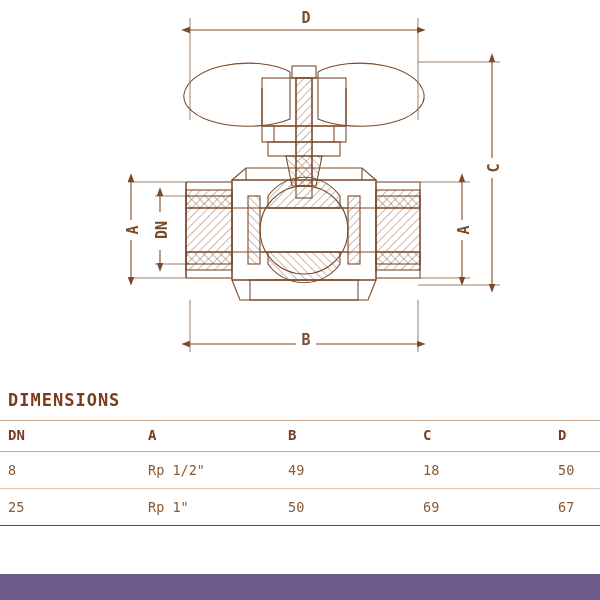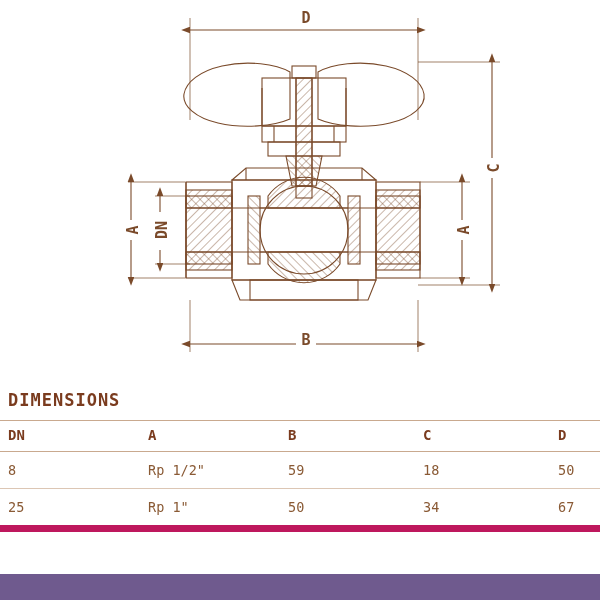--- a/index.html
+++ b/index.html
@@ -41,21 +41,21 @@
     font-size:14px;
     padding:6px 0 8px 8px;
     border-bottom:1px solid #c9a98f;
     border-top:1px solid #c9a98f;
   }
   tbody td{
     padding:10px 0 10px 8px;
     border-bottom:1px solid #dcc6b4;
     white-space:nowrap;
   }
-  tbody tr:last-child td{border-bottom:7px solid #be185d;}
+  tbody tr:last-child td{border-bottom:1px solid #be185d;}
   col.c0{width:140px;}
   col.c1{width:140px;}
   col.c2{width:135px;}
   col.c3{width:135px;}
   col.c4{width:50px;}
   .bottom-bar{
     position:absolute;left:0;bottom:0;width:600px;height:26px;
     background:#6f5a8e;
   }
 </style>
@@ -210,28 +210,28 @@
         <th>A</th>
         <th>B</th>
         <th>C</th>
         <th>D</th>
       </tr>
     </thead>
     <tbody>
       <tr>
         <td>8</td>
         <td>Rp 1/2"</td>
-        <td>59</td>
+        <td>49</td>
         <td>18</td>
         <td>50</td>
       </tr>
       <tr>
         <td>25</td>
         <td>Rp 1"</td>
         <td>50</td>
-        <td>34</td>
+        <td>69</td>
         <td>67</td>
       </tr>
     </tbody>
   </table>
 </div>
 
 <div class="bottom-bar"></div>
 
 </body></html>

